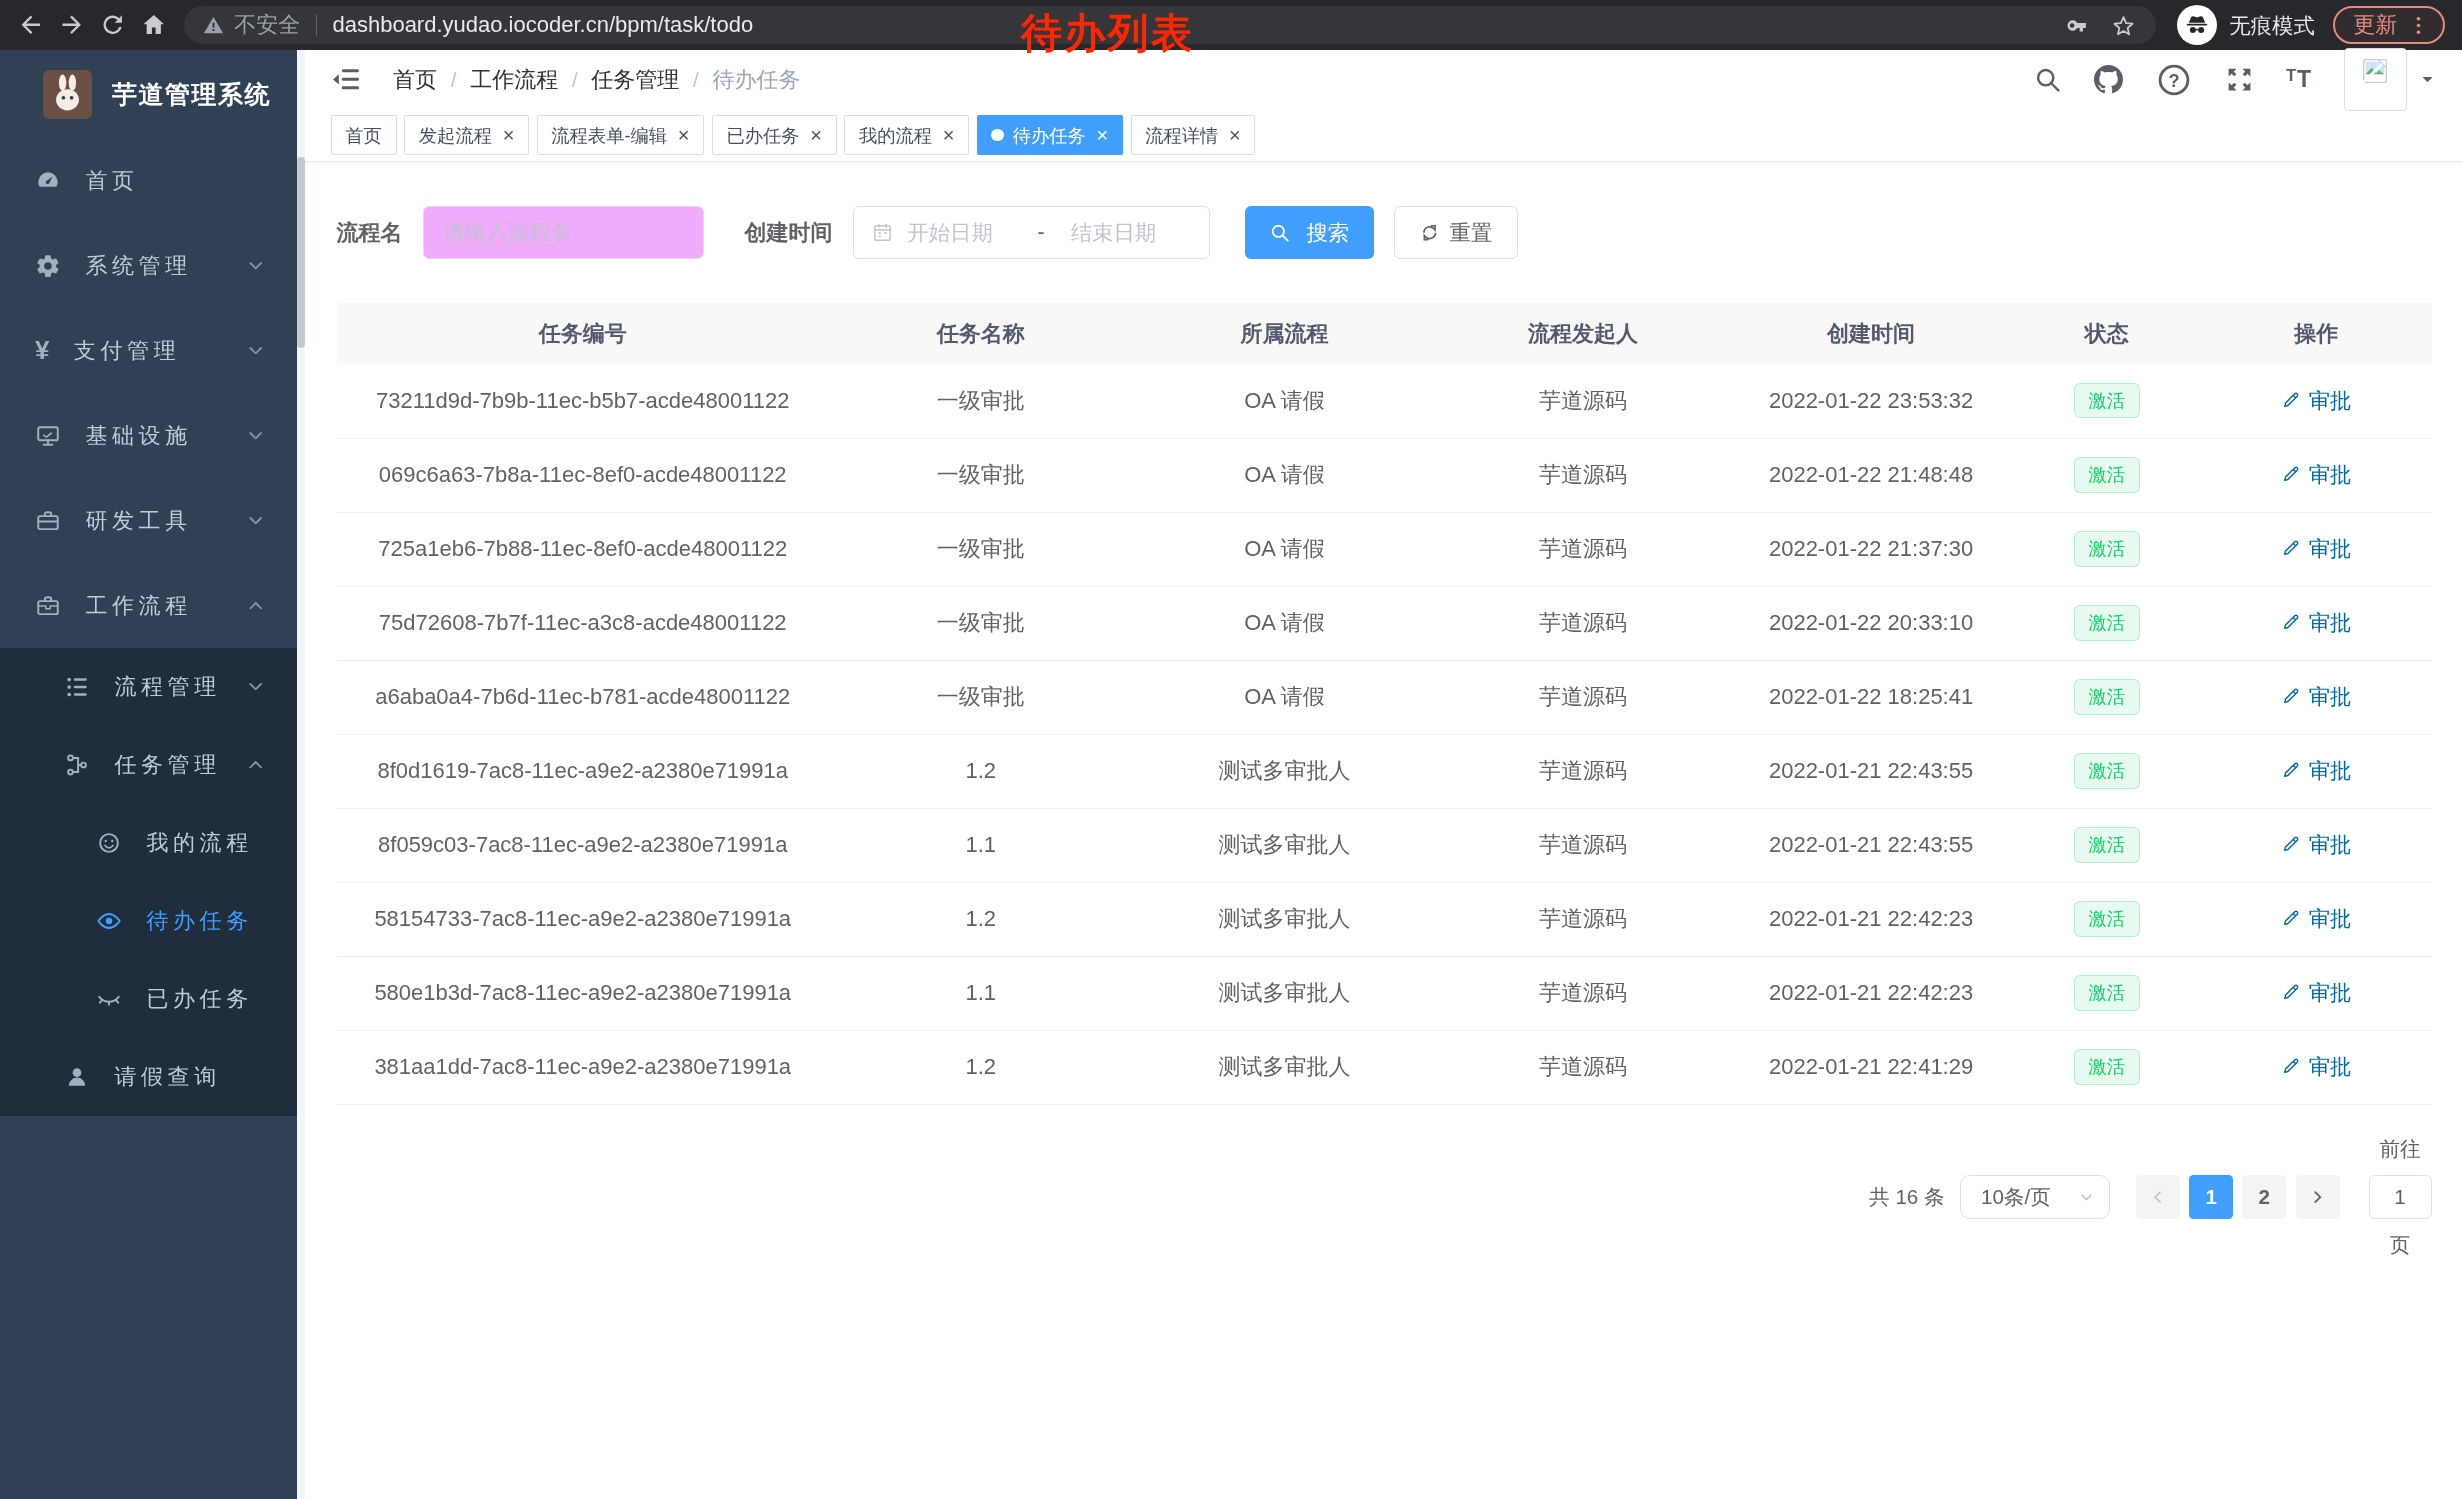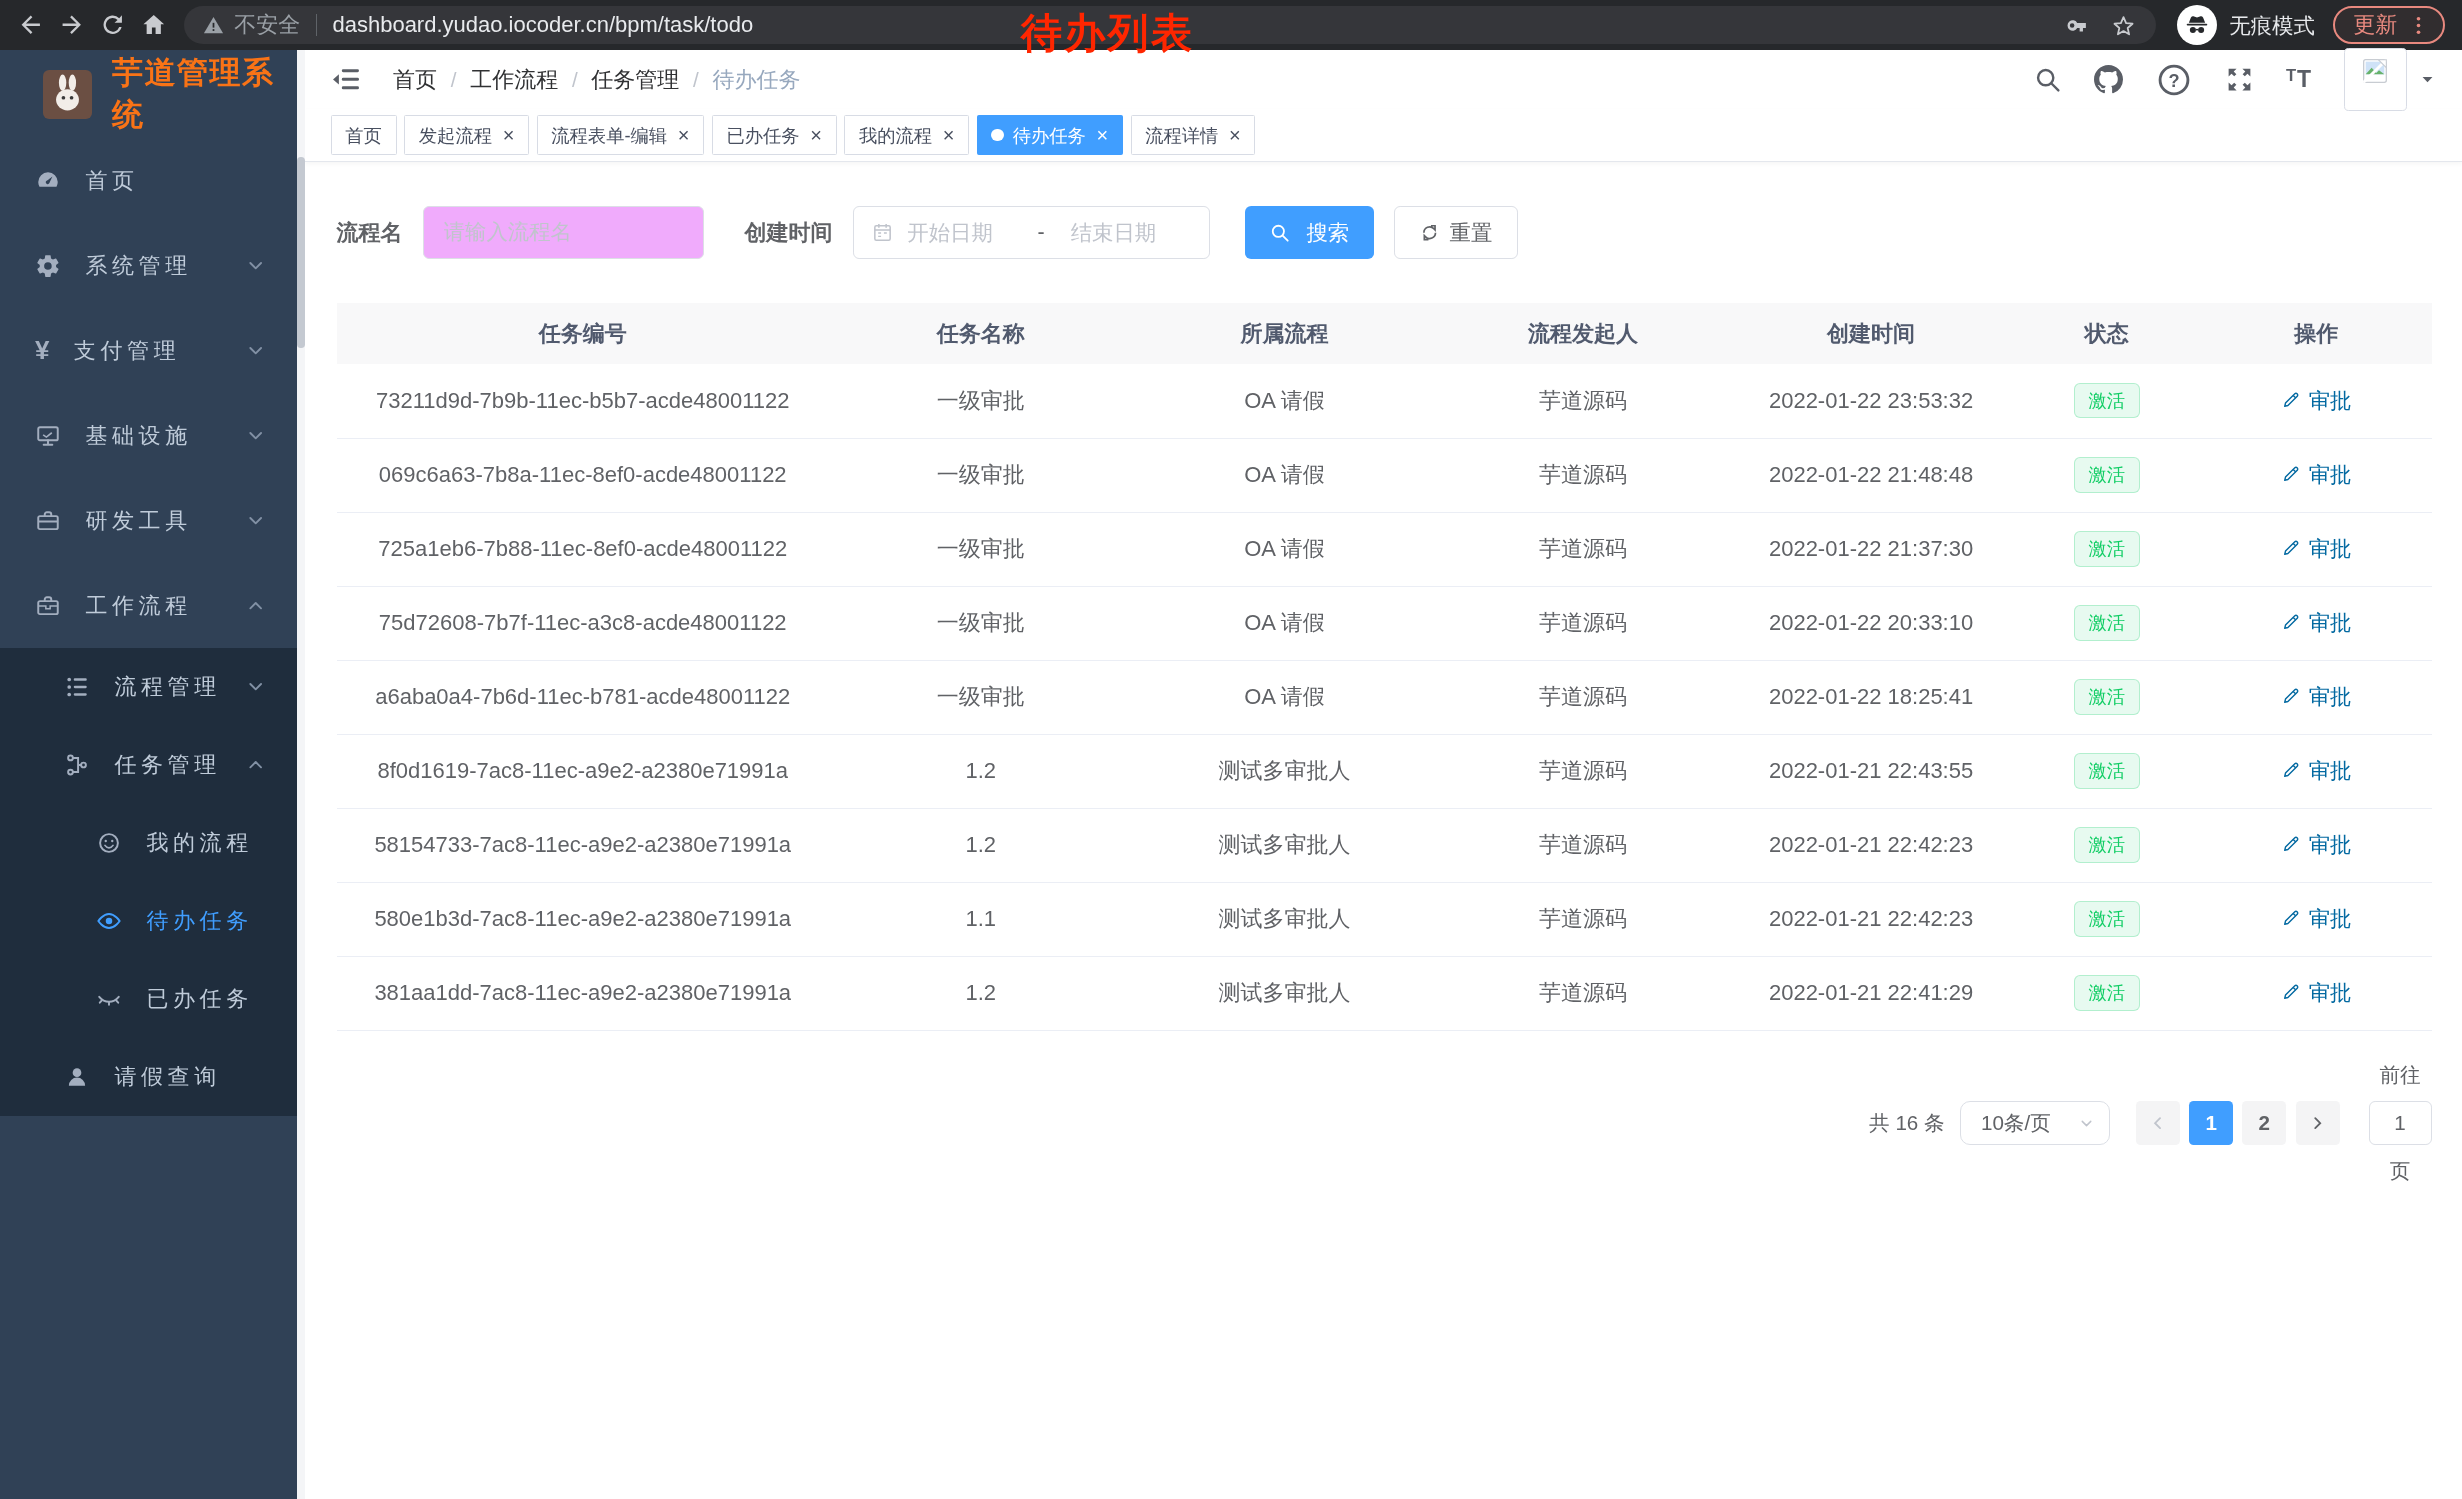--- a/index.html
+++ b/index.html
@@ -27,21 +27,21 @@
   .update-dots { font-size:23px; display:flex; }
 
   .annotation { position:absolute; left:1021px; top:6.1px; font-size:41px; font-weight:700; color:#ff2600; z-index:50; letter-spacing:2.3px; white-space:nowrap; }
 
   
   .app { display:flex; height:1449px; }
 
   .sidebar { width:297px; background:#304156; flex:none; }
   .logo-row { height:88px; display:flex; align-items:center; padding-left:43px; gap:20px; }
   .logo-img { font-size:49px; display:flex; }
-  .app-title { color:#f97316; font-size:31px; font-weight:700; letter-spacing:1.5px; }
+  .app-title { color:#ffffff; font-size:25px; font-weight:700; letter-spacing:1.5px; }
   .menu-item { height:85px; display:flex; align-items:center; color:#bfcbd9; font-size:22px; cursor:pointer; }
   .menu-item.dark { background:#1f2d3d; height:78px; }
   .menu-item.lvl1 { padding-left:35px; }
   .menu-item.lvl2 { padding-left:64px; }
   .menu-item.lvl3 { padding-left:96px; }
   .mi-icon { font-size:26px; color:#a3aebf; display:flex; margin-right:24.4px; }
   .mi-label { flex:1; letter-spacing:4.6px; }
   .mi-chevron { font-size:21.4px; color:#8291a5; margin-right:30.5px; display:flex; }
   .menu-item.active, .menu-item.active .mi-icon { color:#409eff; }
   .yen-glyph { font-weight:700; }
@@ -618,20 +618,37 @@
                   <span class="bicon" data-icon="edit">
                     <svg viewBox="0 0 24 24" xmlns="http://www.w3.org/2000/svg" width="1em" height="1em">
                       <path d="M4.5 19.5l.9-3.8L16.6 4.5a1.9 1.9 0 0 1 2.7 0l.2.2a1.9 1.9 0 0 1 0 2.7L8.3 18.6z" fill="none" stroke="currentColor" stroke-width="1.7" stroke-linejoin="round"></path>
                       <path d="M14.6 6.5l2.9 2.9" stroke="currentColor" stroke-width="1.7"></path>
                     </svg>
                   </span>
                   <span>审批</span>
                 </span></td>
             </tr>
             <tr>
+              <td>8f059c03-7ac8-11ec-a9e2-a2380e71991a</td>
+              <td>1.1</td>
+              <td>测试多审批人</td>
+              <td>芋道源码</td>
+              <td>2022-01-21 22:43:55</td>
+              <td><span class="badge">激活</span></td>
+              <td><span class="action-link">
+                  <span class="bicon" data-icon="edit">
+                    <svg viewBox="0 0 24 24" xmlns="http://www.w3.org/2000/svg" width="1em" height="1em">
+                      <path d="M4.5 19.5l.9-3.8L16.6 4.5a1.9 1.9 0 0 1 2.7 0l.2.2a1.9 1.9 0 0 1 0 2.7L8.3 18.6z" fill="none" stroke="currentColor" stroke-width="1.7" stroke-linejoin="round"></path>
+                      <path d="M14.6 6.5l2.9 2.9" stroke="currentColor" stroke-width="1.7"></path>
+                    </svg>
+                  </span>
+                  <span>审批</span>
+                </span></td>
+            </tr>
+            <tr>
               <td>58154733-7ac8-11ec-a9e2-a2380e71991a</td>
               <td>1.2</td>
               <td>测试多审批人</td>
               <td>芋道源码</td>
               <td>2022-01-21 22:42:23</td>
               <td><span class="badge">激活</span></td>
               <td><span class="action-link">
                   <span class="bicon" data-icon="edit">
                     <svg viewBox="0 0 24 24" xmlns="http://www.w3.org/2000/svg" width="1em" height="1em">
                       <path d="M4.5 19.5l.9-3.8L16.6 4.5a1.9 1.9 0 0 1 2.7 0l.2.2a1.9 1.9 0 0 1 0 2.7L8.3 18.6z" fill="none" stroke="currentColor" stroke-width="1.7" stroke-linejoin="round"></path>

